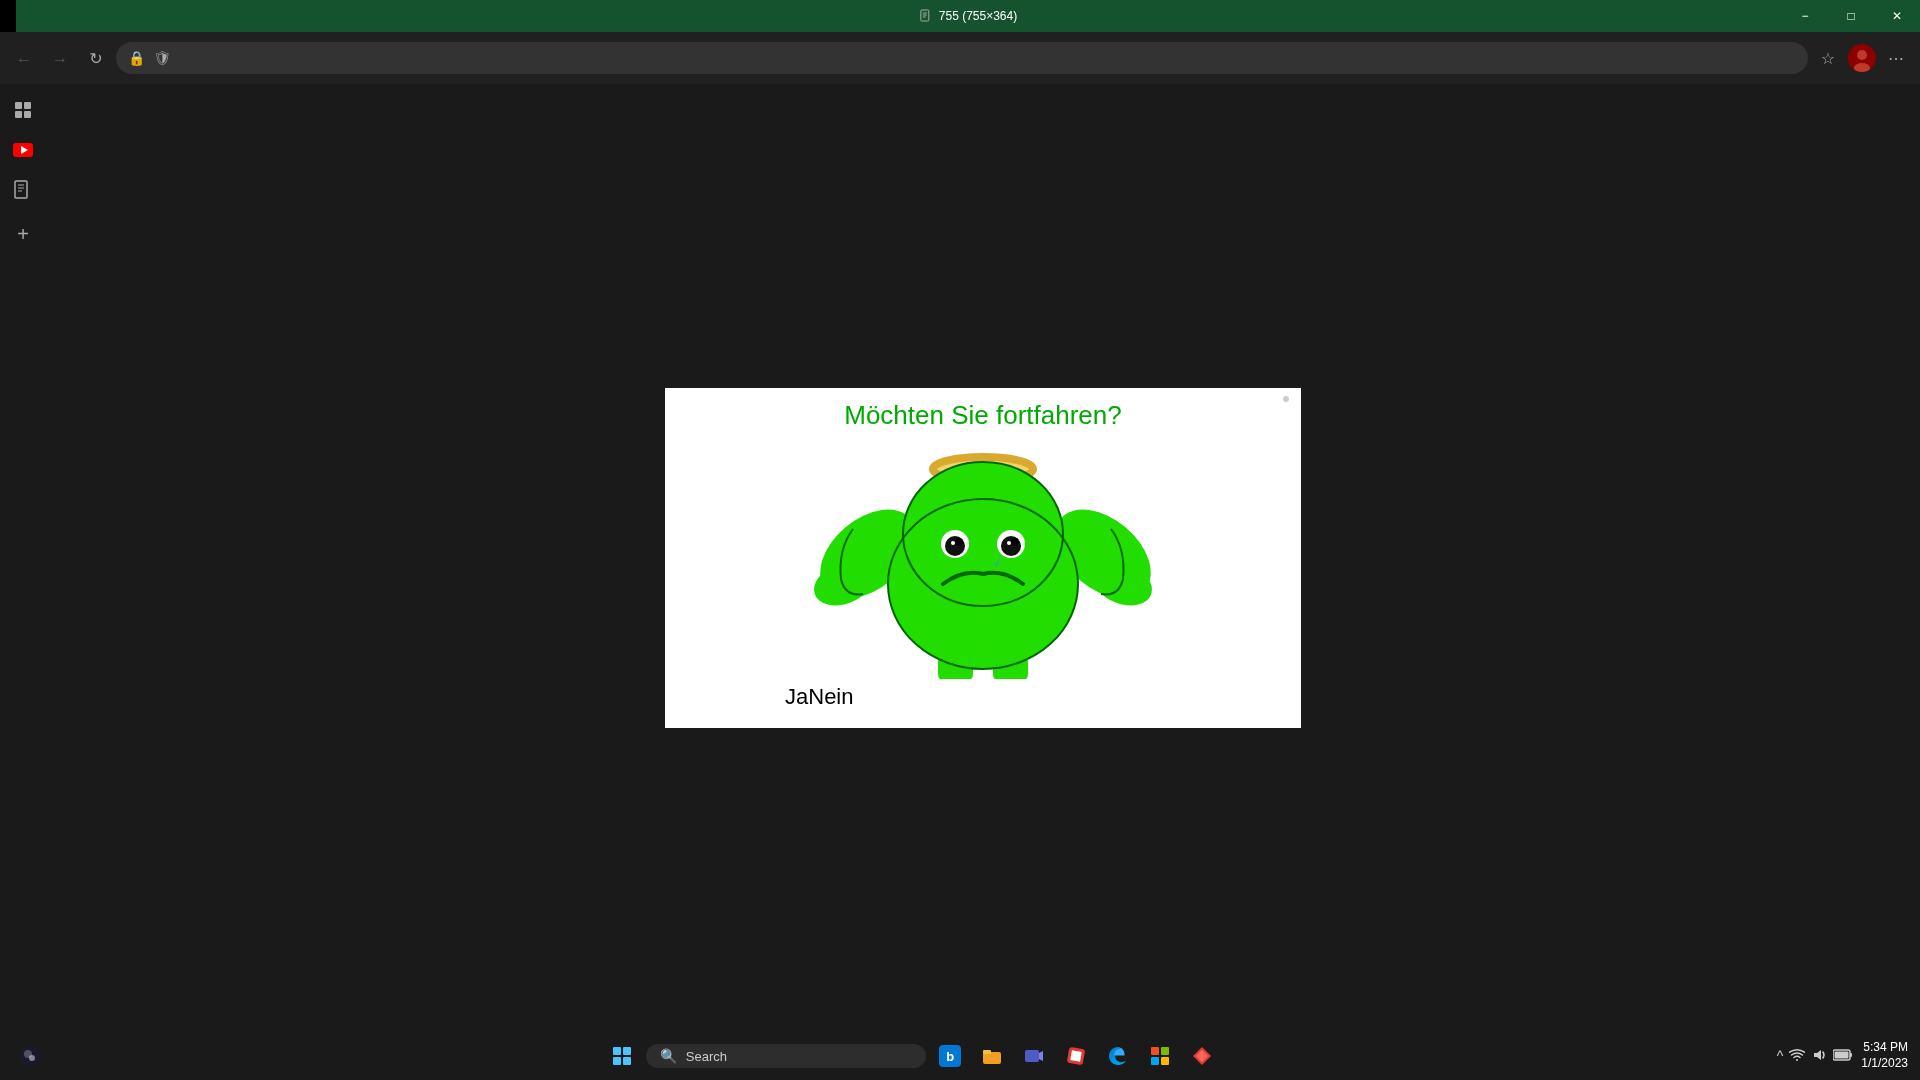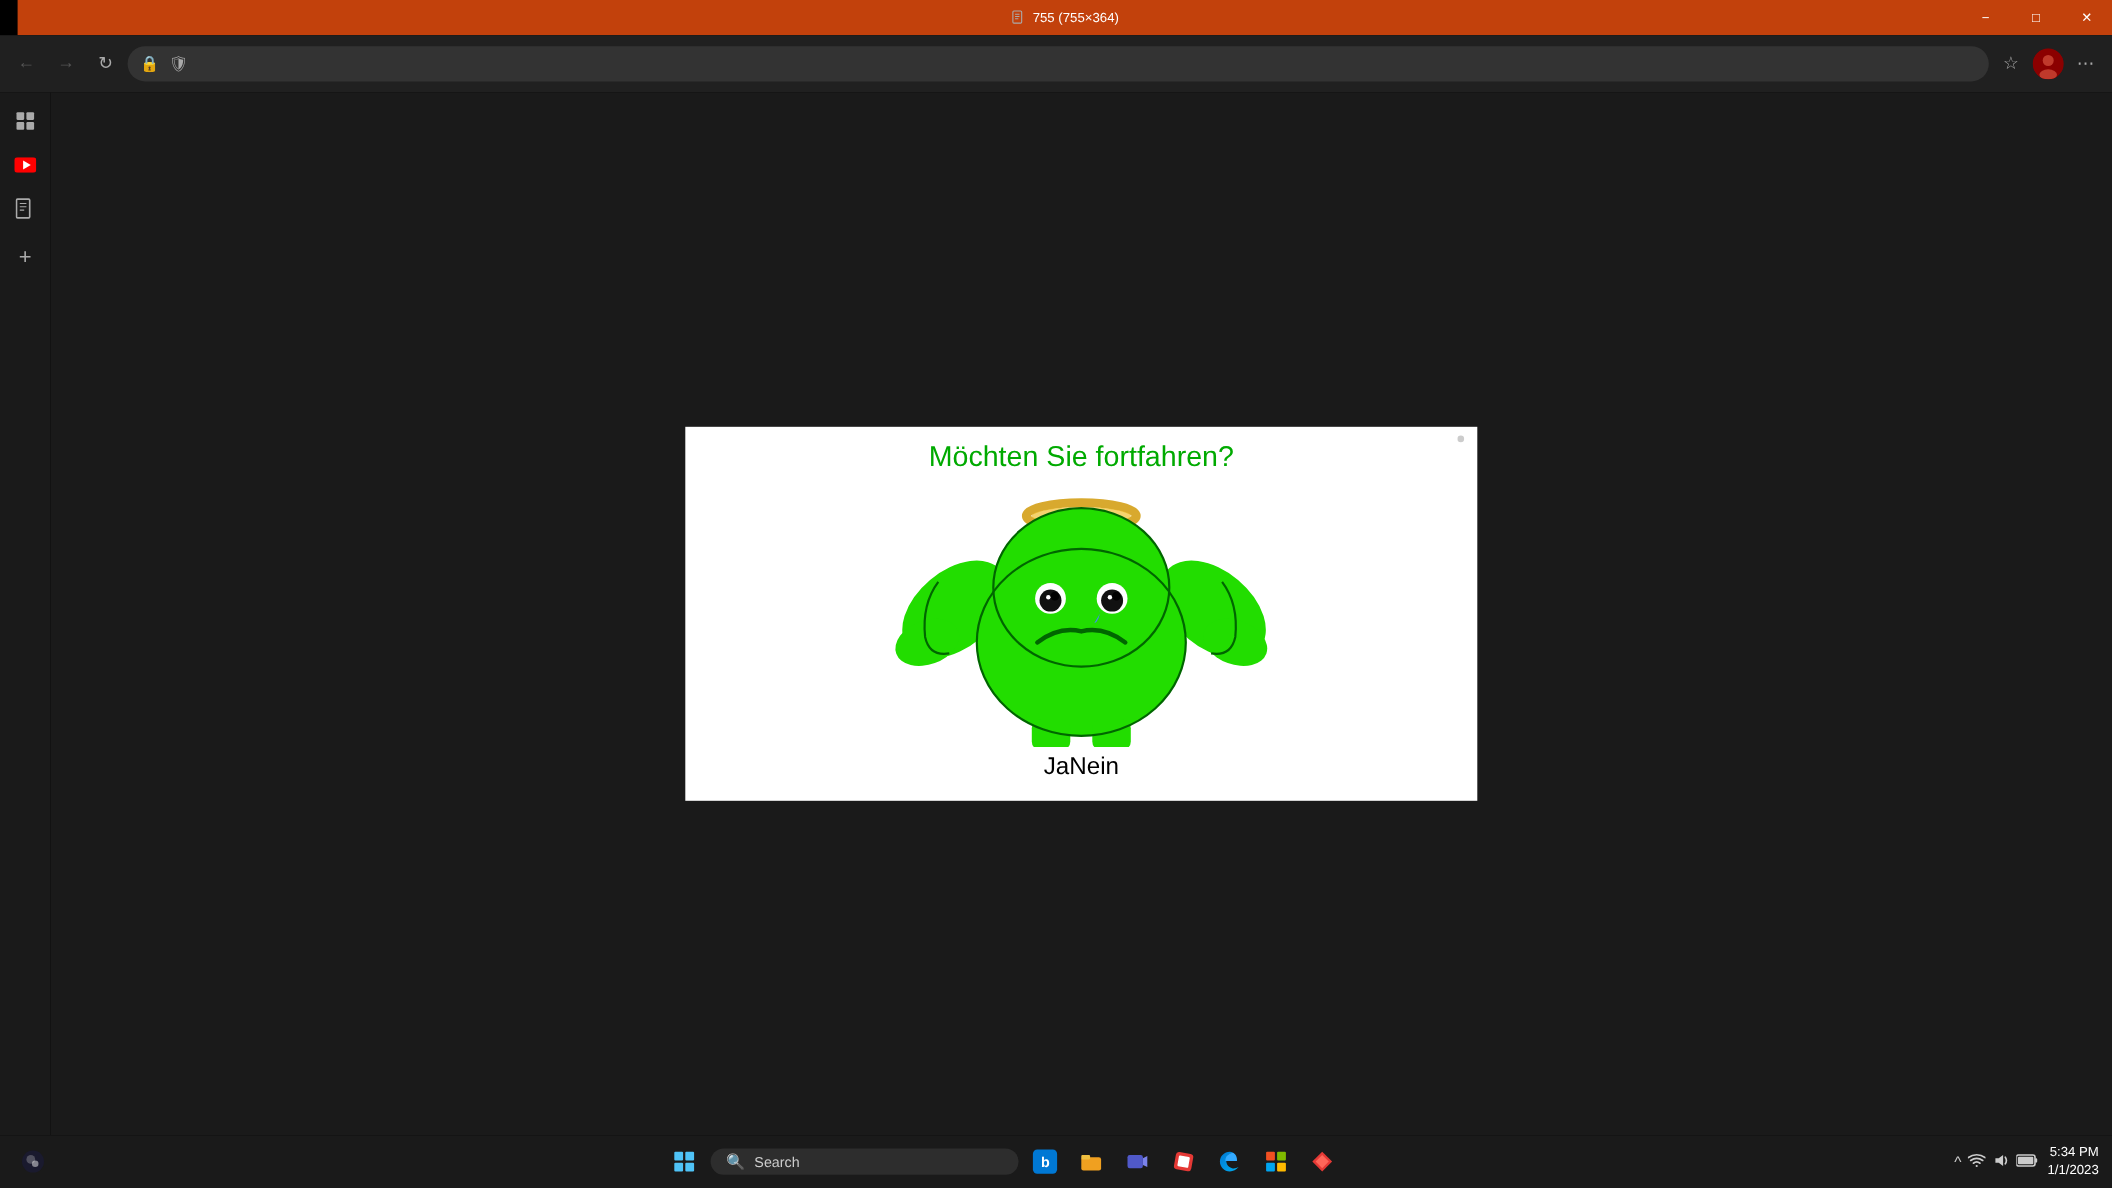--- a/index.html
+++ b/index.html
@@ -10,21 +10,21 @@
       font-family: 'Segoe UI', Arial, sans-serif;
       overflow: hidden;
       position: relative;
     }
 
     
     .title-bar {
       position: absolute;
       top: 0; left: 16px; right: 0;
       height: 32px;
-      background: #c2410c;
+      background: #14532d;
       display: flex;
       align-items: center;
       justify-content: center;
       color: #fff;
       font-size: 12px;
       z-index: 100;
     }
     .title-bar-controls {
       position: absolute;
       right: 0;
@@ -173,21 +173,21 @@
       bottom: 48px;
       background: #1a1a1a;
       display: flex;
       align-items: center;
       justify-content: center;
     }
 
     
     .image-container {
       background: #fff;
-      width: 720px;
+      width: 636px;
       height: 340px;
       display: flex;
       flex-direction: column;
       align-items: center;
       justify-content: flex-start;
       position: relative;
       padding-top: 12px;
     }
 
     .image-title {
@@ -438,21 +438,21 @@
 
         <path d="M90 90 Q75 110 78 140 Q82 158 100 155" fill="none" stroke="#006600" stroke-width="2"></path>
         <path d="M348 90 Q363 110 360 140 Q356 158 338 155" fill="none" stroke="#006600" stroke-width="2"></path>
 
         <ellipse cx="220" cy="145" rx="95" ry="85" fill="none" stroke="#006600" stroke-width="2"></ellipse>
 
         <ellipse cx="220" cy="95" rx="80" ry="72" fill="none" stroke="#006600" stroke-width="2"></ellipse>
       </svg>
     </div>
 
-    <div style="position:absolute; bottom:18px; left:0; right:0; display:flex; justify-content:center; padding: 0 80px;">
+    <div style="position:absolute; bottom:18px; left:0; right:0; display:flex; justify-content:flex-start; padding: 0 120px;">
       <span class="label-ja">Ja</span>
       <span class="label-nein">Nein</span>
     </div>
   </div>
 </div>
 
 <div class="taskbar">
   <div class="taskbar-left">
 
     <div class="taskbar-icon-btn">

